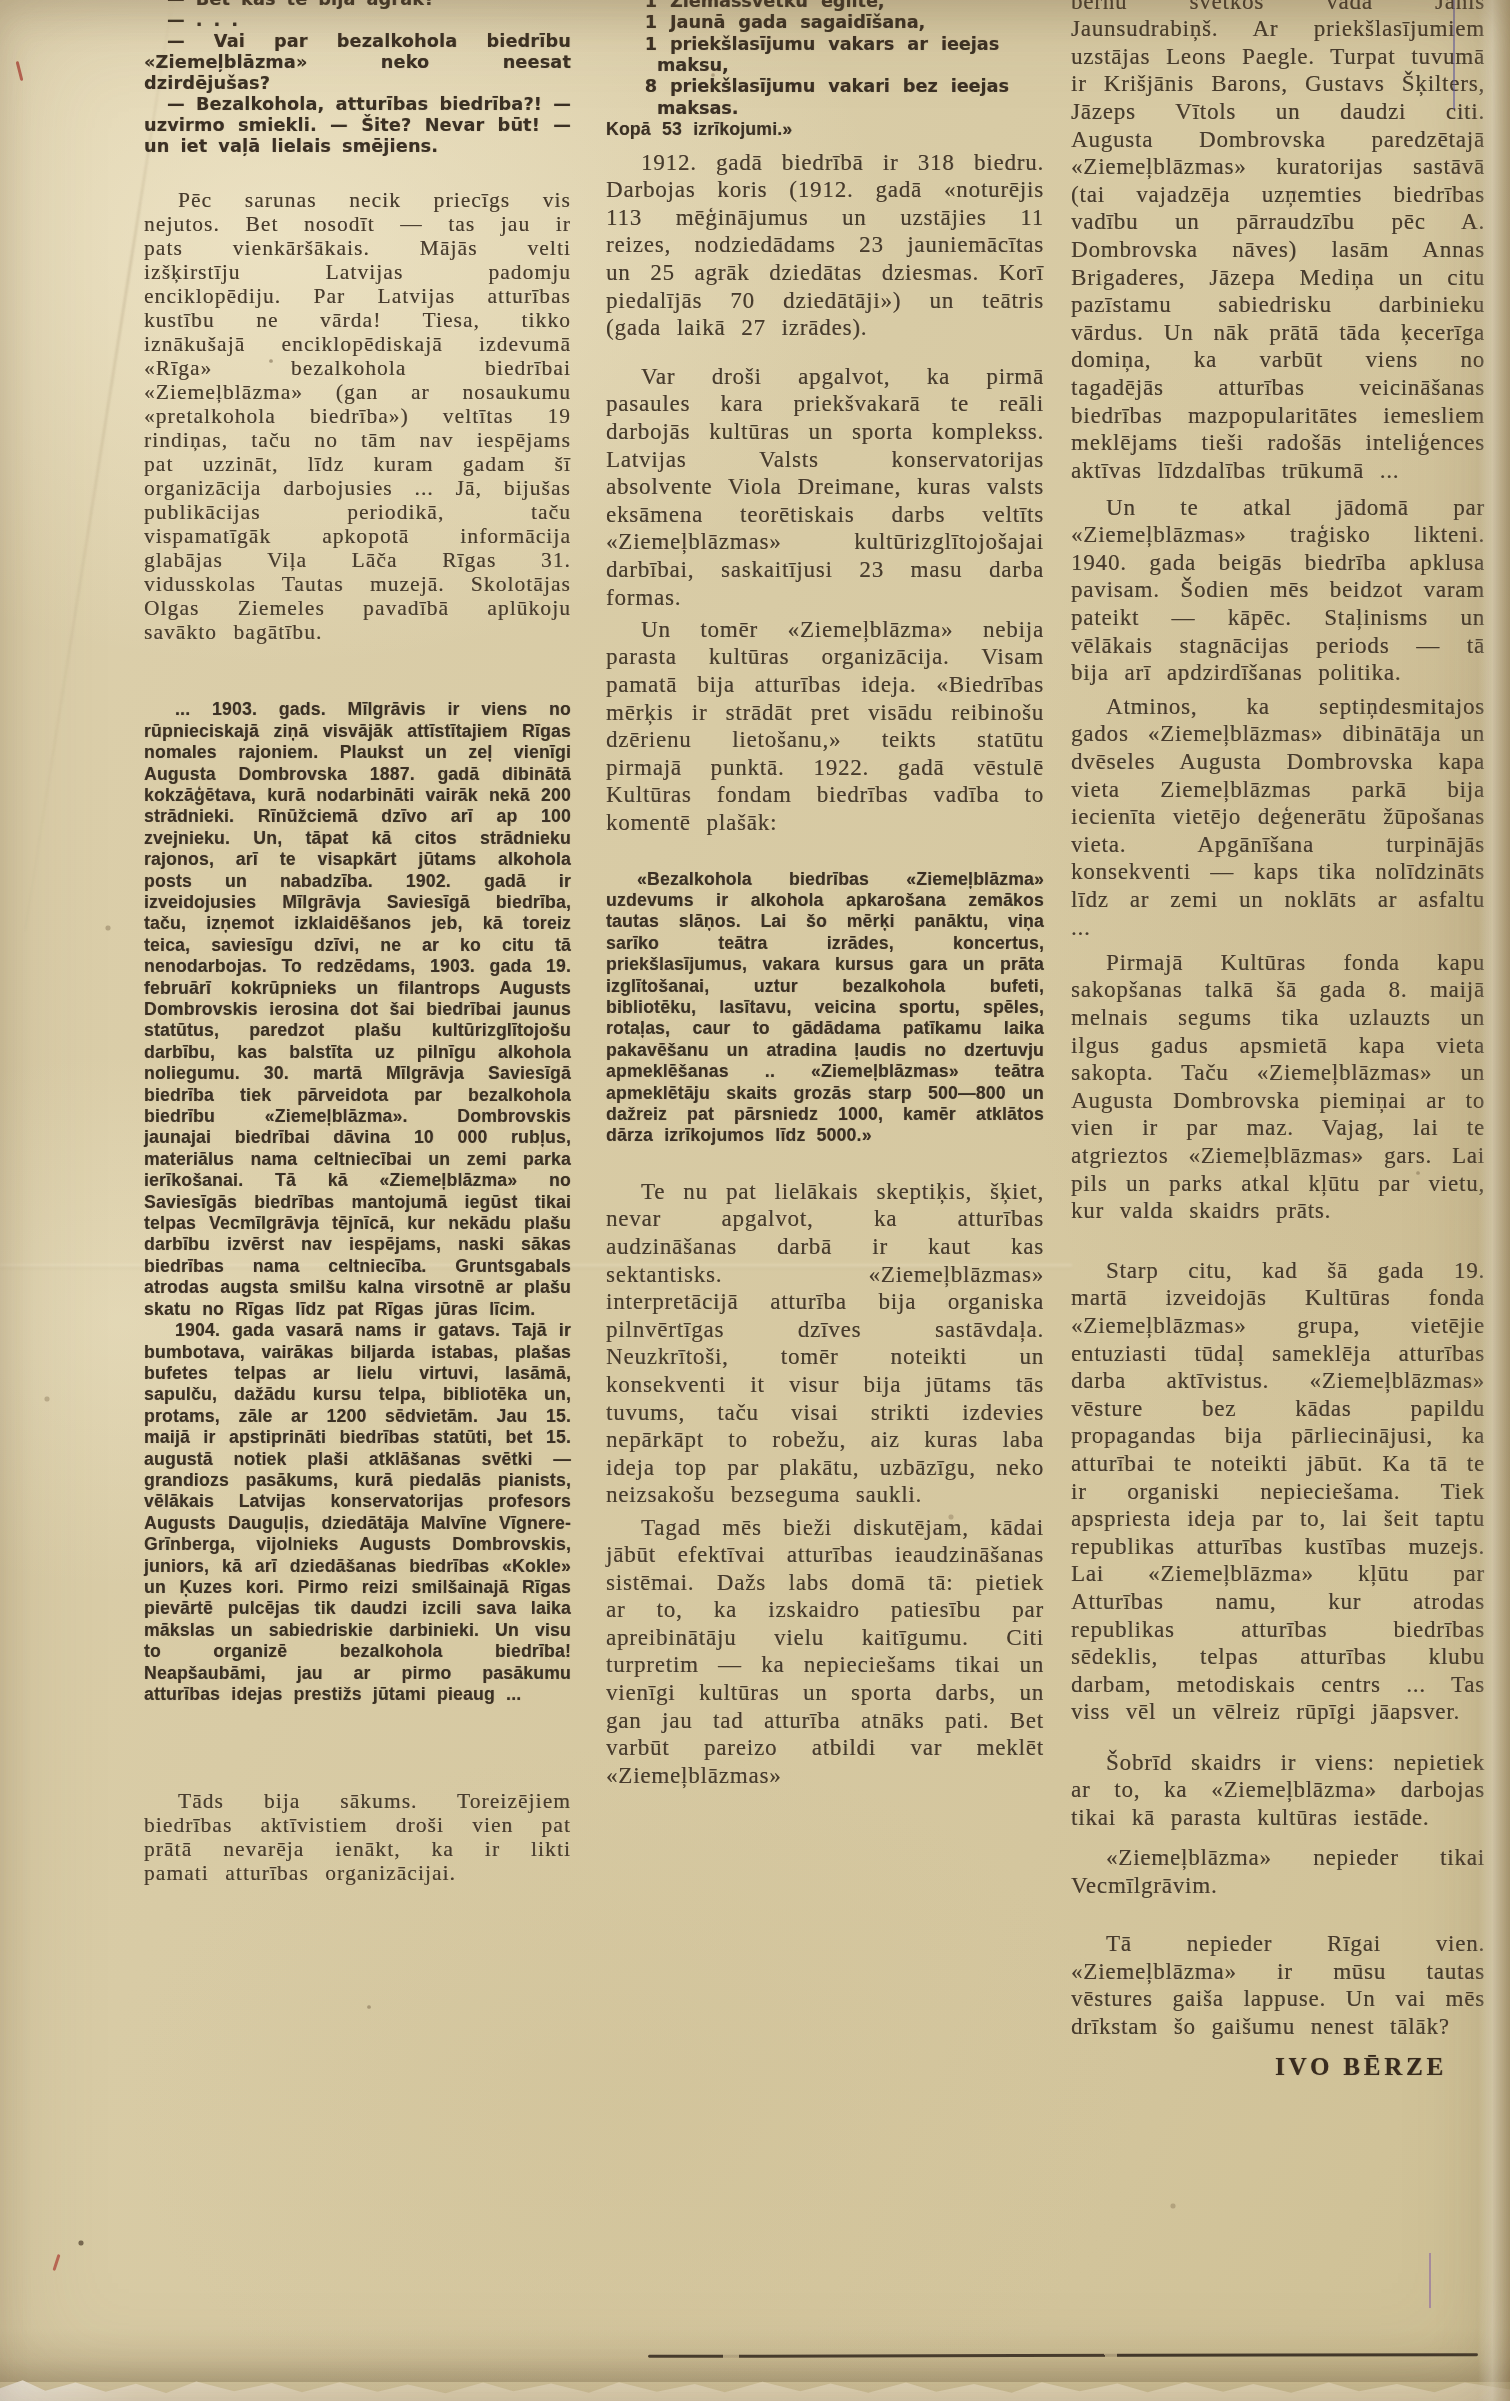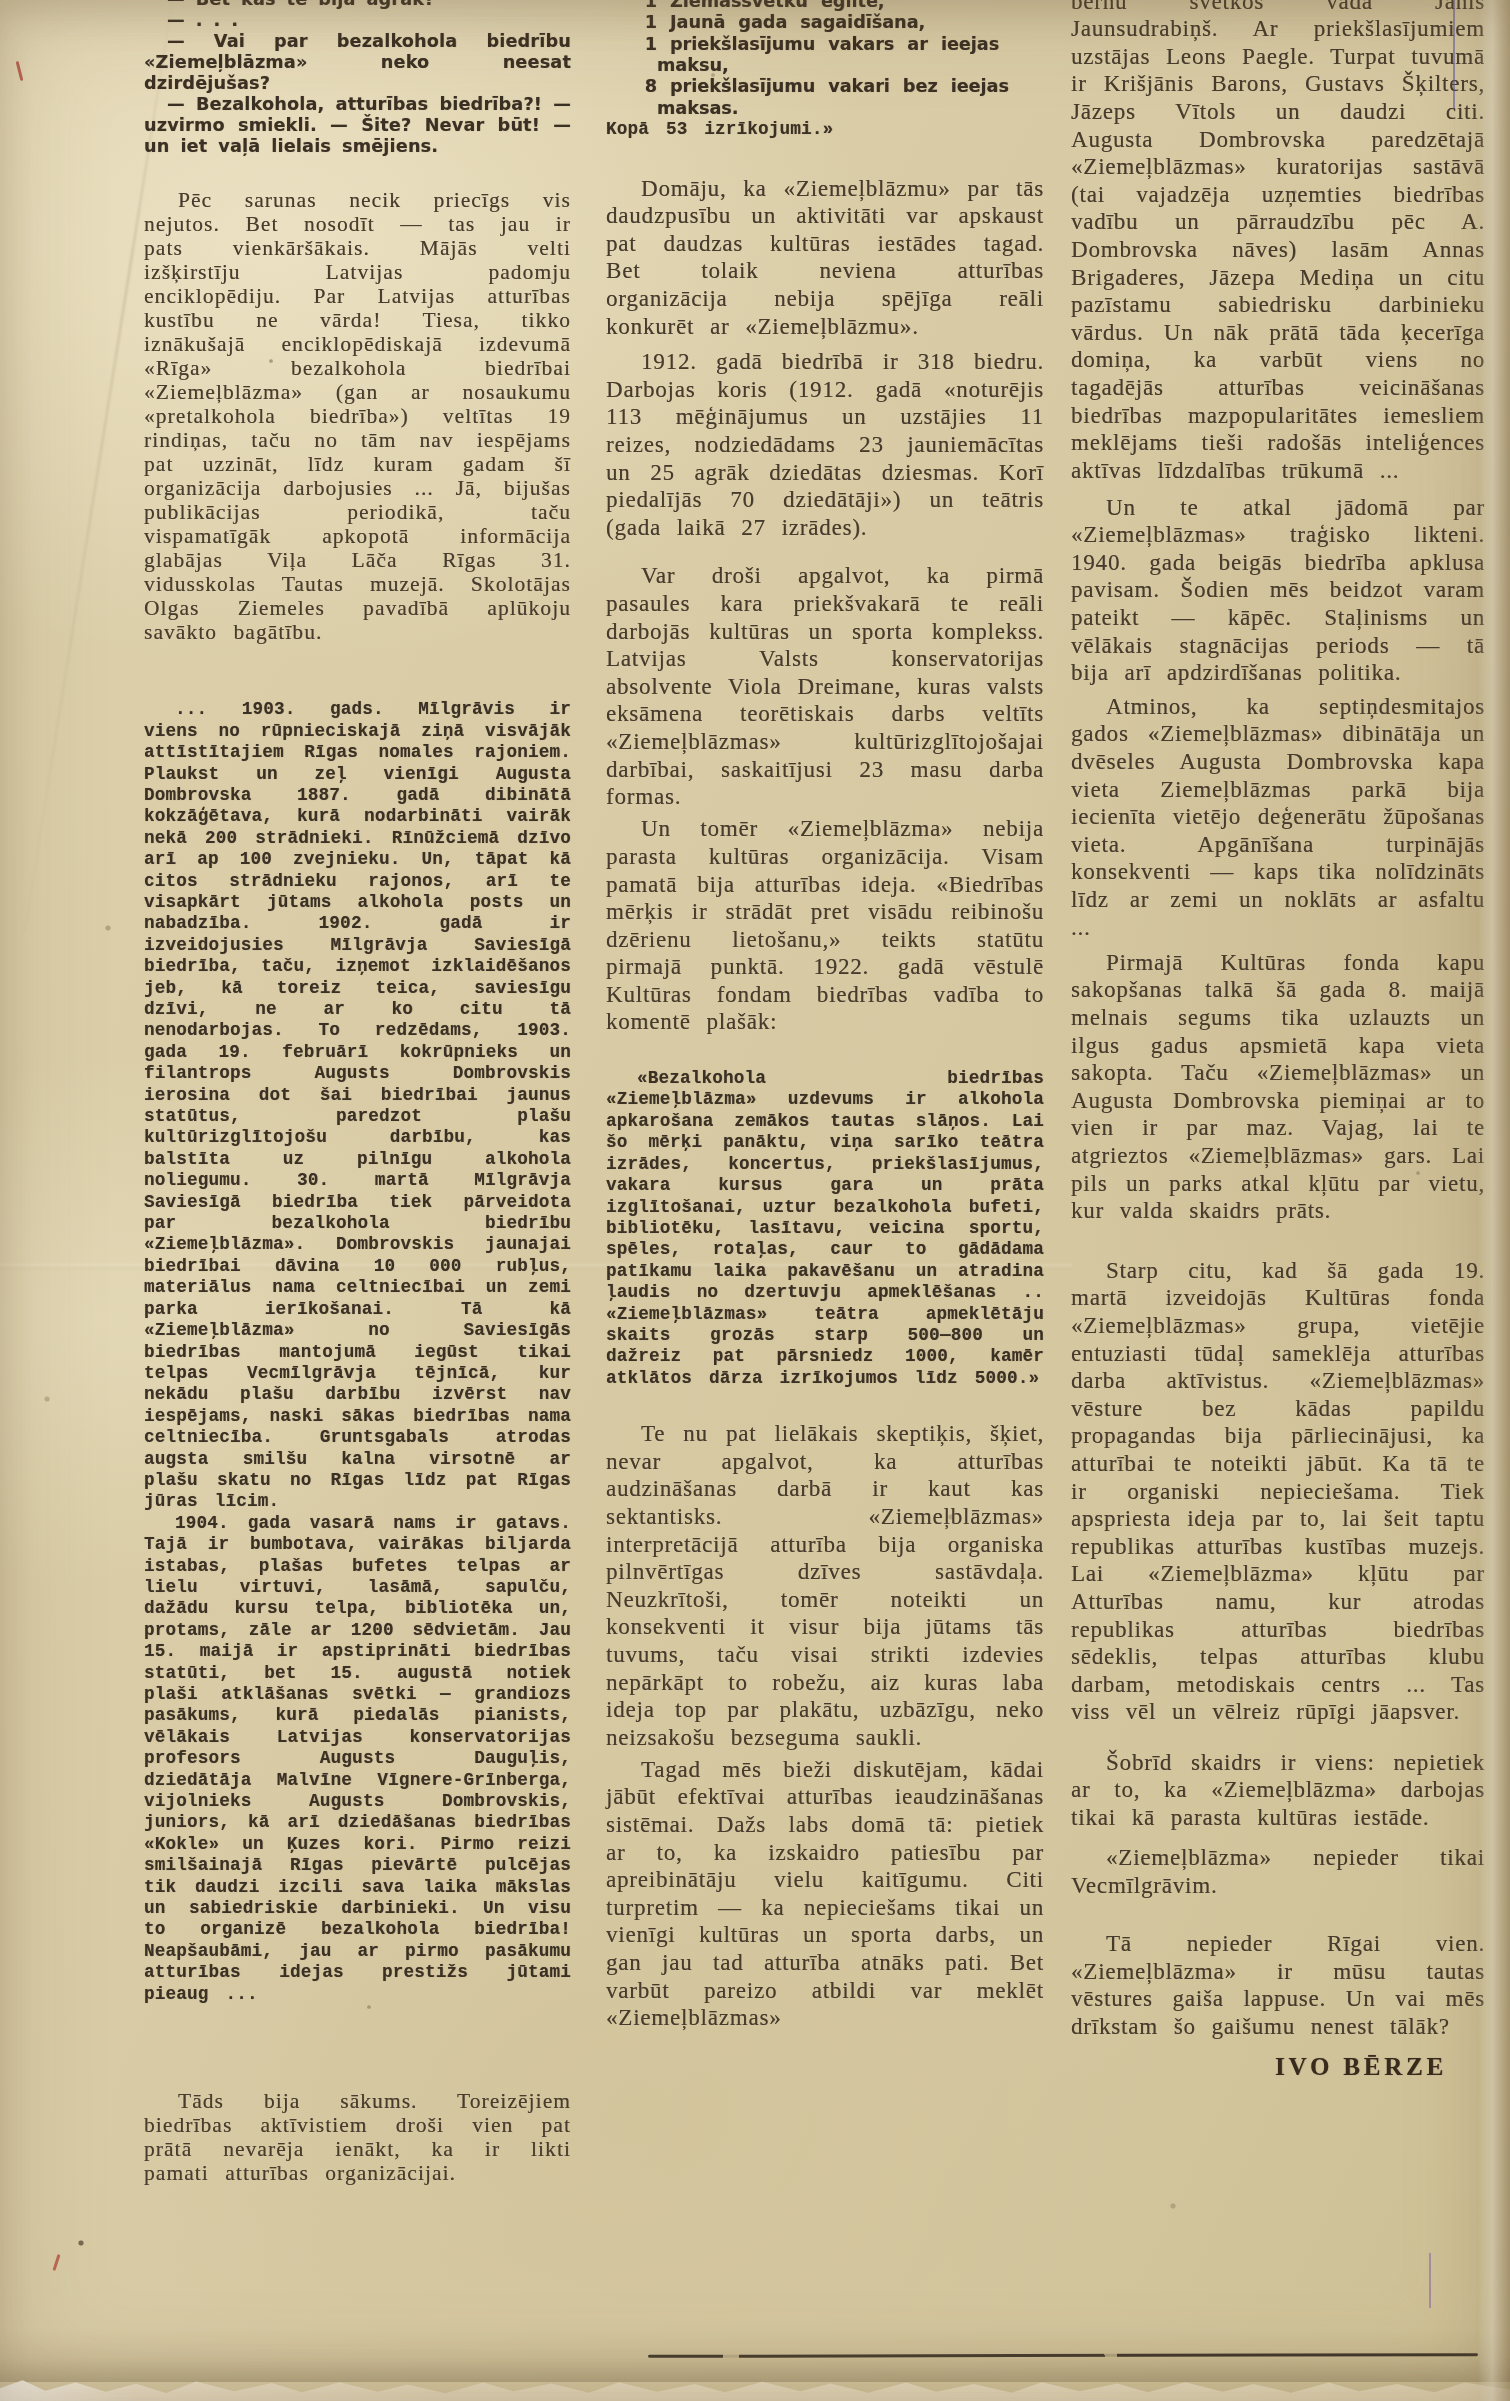--- a/index.html
+++ b/index.html
@@ -17,21 +17,21 @@
     box-shadow:inset 0 0 107px rgba(112,92,60,.22), inset -21.4px 0 54px rgba(112,92,60,.18), inset 0 13.8px 31px rgba(112,92,60,.12);}
   .col{position:absolute;}
   #col1{left:144px;top:-10.7px;width:427px;}
   #col2{left:606px;top:-9.2px;width:438px;}
   #col3{left:1071px;top:-12.3px;width:414px;}
   p{margin:0;text-align:justify;text-align-last:left;}
   .body1{font-size:21.4px;line-height:24px;letter-spacing:1.1px;word-spacing:10px;
          color:#483c2e;text-indent:34px;text-shadow:0.3px 0.3px 0.6px rgba(66,53,40,.5);}
   .body2{font-size:23px;line-height:27.6px;letter-spacing:0.8px;word-spacing:9.2px;
          color:#473b2d;text-indent:35px;text-shadow:0.3px 0.3px 0.6px rgba(66,53,40,.5);}
-  .note{font-family:Liberation Mono, monospace;font-weight:bold;
+  .note{font-family:Liberation Sans, sans-serif;font-weight:bold;
         font-size:17.6px;line-height:21.4px;letter-spacing:0.2px;word-spacing:6.1px;
         color:#3b3024;text-indent:31px;text-shadow:0.3px 0.3px 0.7px rgba(55,44,32,.45);}
   .dlg{font-family:"DejaVu Sans","Liberation Sans",sans-serif;font-weight:bold;
        font-size:17.6px;line-height:21px;letter-spacing:0.2px;word-spacing:4.6px;
        color:#3b3024;text-indent:23px;text-shadow:0.3px 0.3px 0.7px rgba(55,44,32,.45);}
   .noind{text-indent:0;}
   .li{font-family:"DejaVu Sans","Liberation Sans",sans-serif;font-weight:bold;
       font-size:17.6px;line-height:21.4px;word-spacing:6.9px;color:#3b3024;
       padding-left:51px;text-indent:-12.3px;text-align:left;text-shadow:0.3px 0.3px 0.7px rgba(55,44,32,.45);}
   .sig{font-weight:700;font-size:25px;line-height:31px;letter-spacing:3.8px;
@@ -83,21 +83,20 @@
     <p class="note">1904. gada vasarā nams ir gatavs. Tajā ir bumbotava, vairākas biljarda istabas, plašas bufetes telpas ar lielu virtuvi, lasāmā, sapulču, dažādu kursu telpa, bibliotēka un, protams, zāle ar 1200 sēdvietām. Jau 15. maijā ir apstiprināti biedrības statūti, bet 15. augustā notiek plaši atklāšanas svētki — grandiozs pasākums, kurā piedalās pianists, vēlākais Latvijas konservatorijas profesors Augusts Dauguļis, dziedātāja Malvīne Vīgnere-Grīnberga, vijolnieks Augusts Dombrovskis, juniors, kā arī dziedāšanas biedrības «Kokle» un Ķuzes kori. Pirmo reizi smilšainajā Rīgas pievārtē pulcējas tik daudzi izcili sava laika mākslas un sabiedriskie darbinieki. Un visu to organizē bezalkohola biedrība! Neapšaubāmi, jau ar pirmo pasākumu atturības idejas prestižs jūtami pieaug ...</p>
     <p class="body1" style="margin-top:84px;">Tāds bija sākums. Toreizējiem biedrības aktīvistiem droši vien pat prātā nevarēja ienākt, ka ir likti pamati atturības organizācijai.</p>
   </div>
 
   <div class="col" id="col2">
     <p class="li">1 Ziemassvētku eglīte,</p>
     <p class="li">1 Jaunā gada sagaidīšana,</p>
     <p class="li">1 priekšlasījumu vakars ar ieejas maksu,</p>
     <p class="li">8 priekšlasījumu vakari bez ieejas maksas.</p>
     <p class="note noind">Kopā 53 izrīkojumi.»</p>
-    <p class="body2" style="margin-top:34px;">Domāju, ka «Ziemeļblāzmu» par tās daudzpusību un aktivitāti var apskaust pat daudzas kultūras iestādes tagad. Bet tolaik neviena atturības organizācija nebija spējīga reāli konkurēt ar «Ziemeļblāzmu».</p>
     <p class="body2" style="margin-top:8px;">1912. gadā biedrībā ir 318 biedru. Darbojas koris (1912. gadā «noturējis 113 mēģinājumus un uzstājies 11 reizes, nodziedādams 23 jauniemācītas un 25 agrāk dziedātas dziesmas. Korī piedalījās 70 dziedātāji») un teātris (gada laikā 27 izrādes).</p>
     <p class="body2" style="margin-top:21px;">Var droši apgalvot, ka pirmā pasaules kara priekšvakarā te reāli darbojās kultūras un sporta komplekss. Latvijas Valsts konservatorijas absolvente Viola Dreimane, kuras valsts eksāmena teorētiskais darbs veltīts «Ziemeļblāzmas» kultūrizglītojošajai darbībai, saskaitījusi 23 masu darba formas.</p>
     <p class="body2" style="margin-top:4.6px;">Un tomēr «Ziemeļblāzma» nebija parasta kultūras organizācija. Visam pamatā bija atturības ideja. «Biedrības mērķis ir strādāt pret visādu reibinošu dzērienu lietošanu,» teikts statūtu pirmajā punktā. 1922. gadā vēstulē Kultūras fondam biedrības vadība to komentē plašāk:</p>
     <p class="note" style="margin-top:32px;">«Bezalkohola biedrības «Ziemeļblāzma» uzdevums ir alkohola apkarošana zemākos tautas slāņos. Lai šo mērķi panāktu, viņa sarīko teātra izrādes, koncertus, priekšlasījumus, vakara kursus gara un prāta izglītošanai, uztur bezalkohola bufeti, bibliotēku, lasītavu, veicina sportu, spēles, rotaļas, caur to gādādama patīkamu laika pakavēšanu un atradina ļaudis no dzertuvju apmeklēšanas .. «Ziemeļblāzmas» teātra apmeklētāju skaits grozās starp 500—800 un dažreiz pat pārsniedz 1000, kamēr atklātos dārza izrīkojumos līdz 5000.»</p>
     <p class="body2" style="margin-top:31px;">Te nu pat lielākais skeptiķis, šķiet, nevar apgalvot, ka atturības audzināšanas darbā ir kaut kas sektantisks. «Ziemeļblāzmas» interpretācijā atturība bija organiska pilnvērtīgas dzīves sastāvdaļa. Neuzkrītoši, tomēr noteikti un konsekventi it visur bija jūtams tās tuvums, taču visai strikti izdevies nepārkāpt to robežu, aiz kuras laba ideja top par plakātu, uzbāzīgu, neko neizsakošu bezseguma saukli.</p>
     <p class="body2" style="margin-top:4.6px;">Tagad mēs bieži diskutējam, kādai jābūt efektīvai atturības ieaudzināšanas sistēmai. Dažs labs domā tā: pietiek ar to, ka izskaidro patiesību par apreibinātāju vielu kaitīgumu. Citi turpretim — ka nepieciešams tikai un vienīgi kultūras un sporta darbs, un gan jau tad atturība atnāks pati. Bet varbūt pareizo atbildi var meklēt «Ziemeļblāzmas»</p>
   </div>
 
   <div class="col" id="col3">
     <p class="body2 noind">bērnu svētkos vada Jānis Jaunsudrabiņš. Ar priekšlasījumiem uzstājas Leons Paegle. Turpat tuvumā ir Krišjānis Barons, Gustavs Šķilters, Jāzeps Vītols un daudzi citi. Augusta Dombrovska paredzētajā «Ziemeļblāzmas» kuratorijas sastāvā (tai vajadzēja uzņemties biedrības vadību un pārraudzību pēc A. Dombrovska nāves) lasām Annas Brigaderes, Jāzepa Mediņa un citu pazīstamu sabiedrisku darbinieku vārdus. Un nāk prātā tāda ķecerīga domiņa, ka varbūt viens no tagadējās atturības veicināšanas biedrības mazpopularitātes iemesliem meklējams tieši radošās inteliģences aktīvas līdzdalības trūkumā ...</p>

